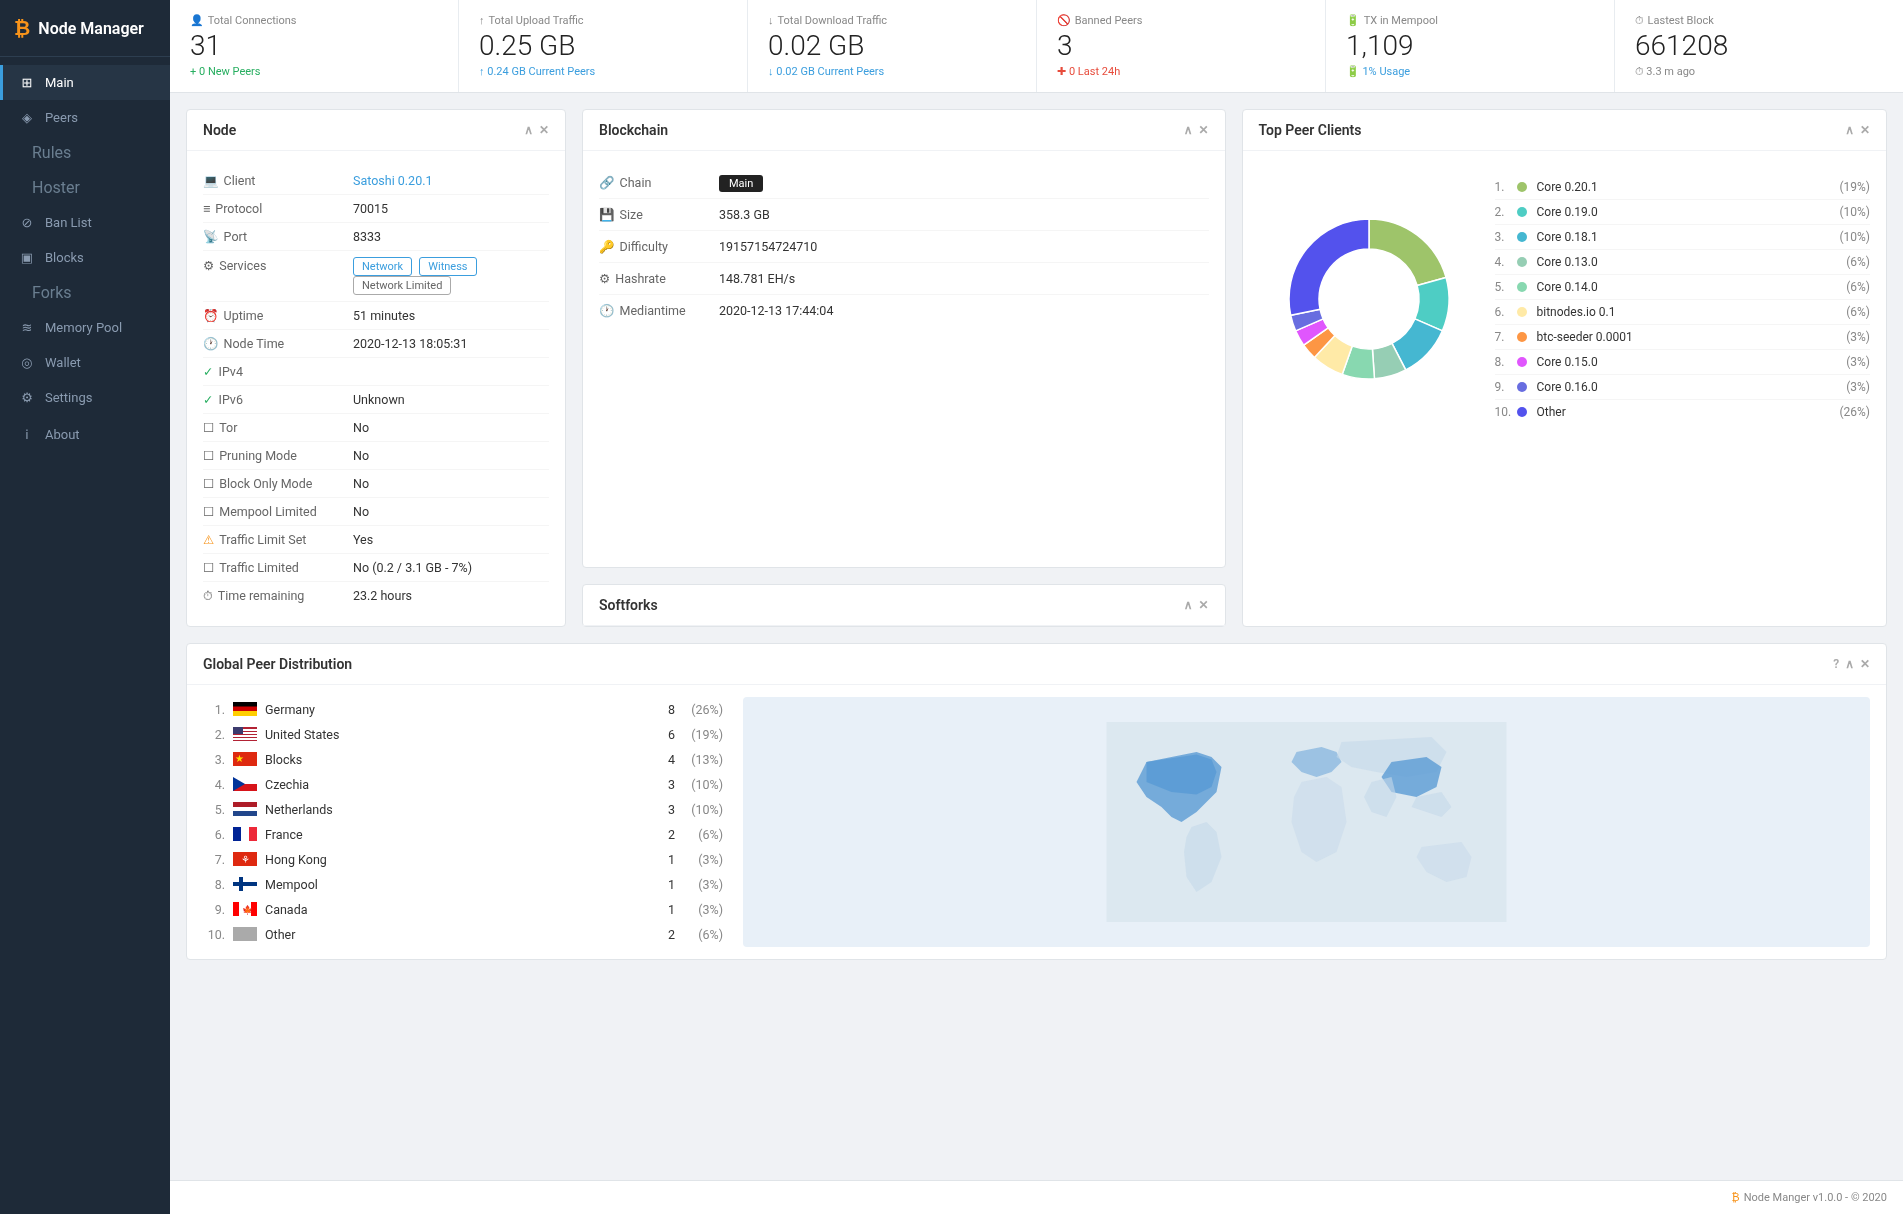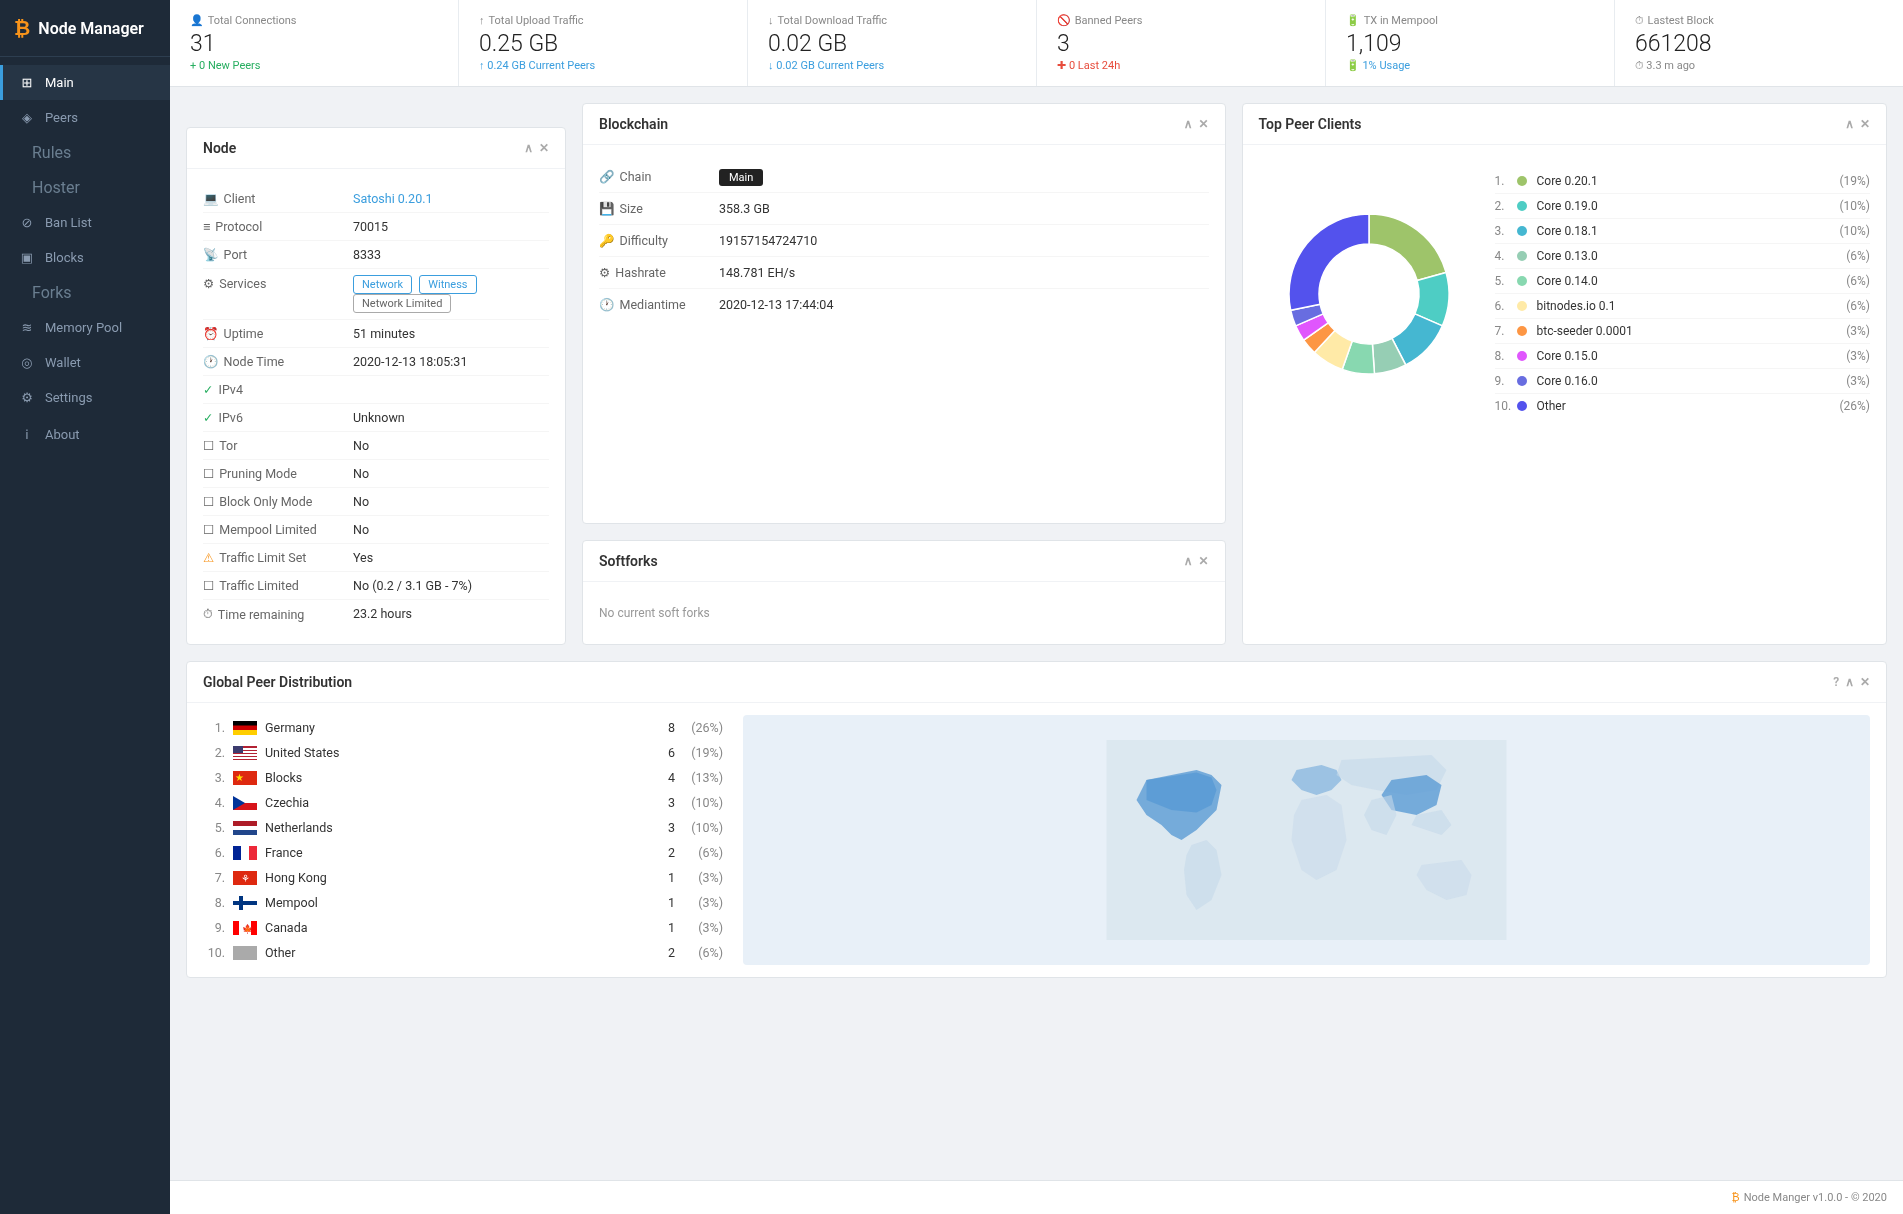--- a/index.html
+++ b/index.html
@@ -16,39 +16,39 @@
     .sidebar-sub-item { padding: 8px 16px 8px 32px; cursor: pointer; color: #6a7e90; font-size: 16px; }
 
     
     #main { flex: 1; overflow-y: auto; display: flex; flex-direction: column; }
 
     
     #stats-bar { background: #fff; display: flex; border-bottom: 1px solid #e0e4e8; }
     .stat-card { flex: 1; padding: 14px 20px; border-right: 1px solid #e8ecf0; }
     .stat-card:last-child { border-right: none; }
     .stat-label { font-size: 11px; color: #888; display: flex; align-items: center; gap: 4px; margin-bottom: 4px; }
-    .stat-value { font-size: 23px; font-weight: 300; color: #222; line-height: 1.1; }
+    .stat-value { font-size: 28px; font-weight: 300; color: #222; line-height: 1.1; }
     .stat-sub { font-size: 11px; color: #888; margin-top: 3px; display: flex; align-items: center; gap: 3px; }
     .stat-sub .green { color: #27ae60; }
     .stat-sub .red { color: #e74c3c; }
     .stat-sub .blue { color: #3b9ede; }
 
     
     #content { padding: 16px; flex: 1; }
     .row { display: flex; gap: 16px; margin-bottom: 16px; }
 
     
     .card { background: #fff; border: 1px solid #e0e4e8; border-radius: 4px; }
     .card-header { display: flex; align-items: center; justify-content: space-between; padding: 12px 16px; border-bottom: 1px solid #f0f2f5; font-weight: 600; color: #333; font-size: 14px; }
     .card-controls { display: flex; gap: 6px; color: #aaa; font-size: 12px; }
     .card-controls span { cursor: pointer; }
     .card-body { padding: 16px; }
 
     
-    .node-card { width: 380px; flex-shrink: 0; margin-top: 24px; }
+    .node-card { width: 380px; flex-shrink: 0; }
     .node-row { display: flex; align-items: baseline; padding: 6px 0; border-bottom: 1px solid #f5f5f5; font-size: 12.5px; }
     .node-row:last-child { border-bottom: none; }
     .node-label { width: 150px; color: #666; display: flex; align-items: center; gap: 5px; flex-shrink: 0; }
     .node-value { color: #3b9ede; }
     .node-value.dark { color: #333; text-align: right; }
     .tag { display: inline-block; padding: 2px 8px; border: 1px solid #3b9ede; color: #3b9ede; border-radius: 3px; font-size: 11px; margin-right: 4px; }
     .tag.outline { border-color: #aaa; color: #666; }
 
     
     .blockchain-card { flex: 1; }
@@ -323,23 +323,20 @@
           </div>
         </div>
 
         <div class="card">
           <div class="card-header">
             <span>Softforks</span>
             <div class="card-controls">
               <span>∧</span>
               <span>✕</span>
             </div>
-          </div>
-          <div class="card-body">
-            <div style="color:#999; font-size:12px; padding: 8px 0;">No current soft forks</div>
           </div>
         </div>
 
       </div>
 
       <div class="card peer-clients-card" style="min-width:440px;">
         <div class="card-header">
           <span>Top Peer Clients</span>
           <div class="card-controls">
             <span>∧</span>

